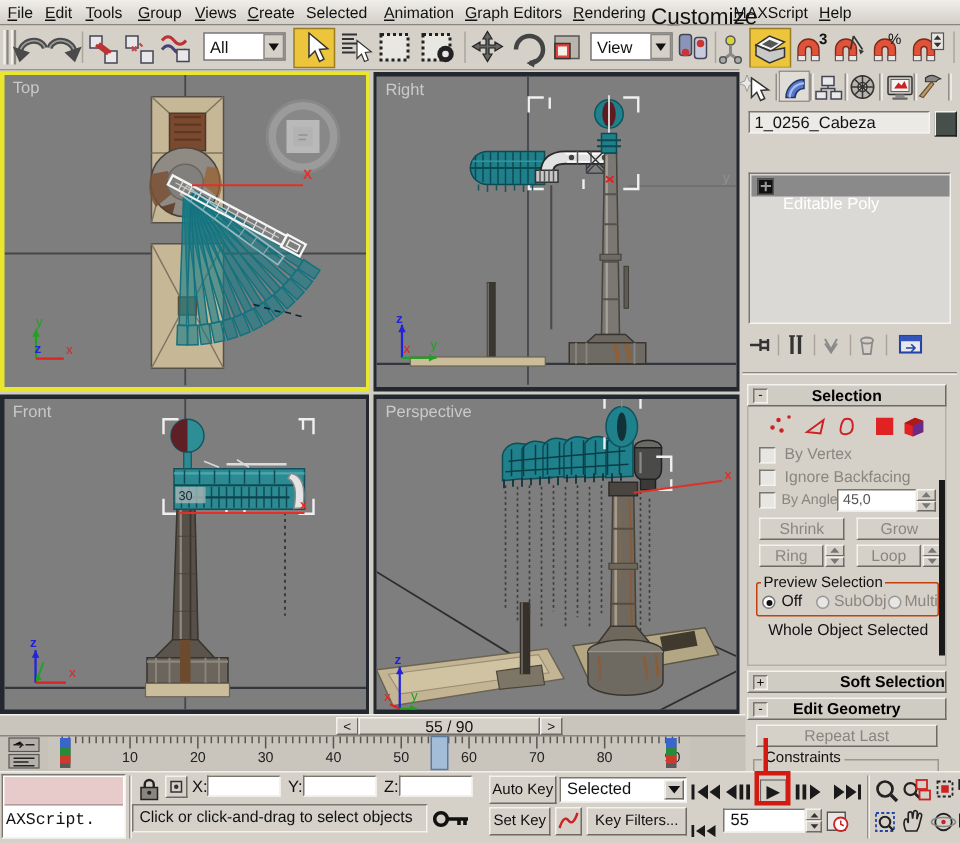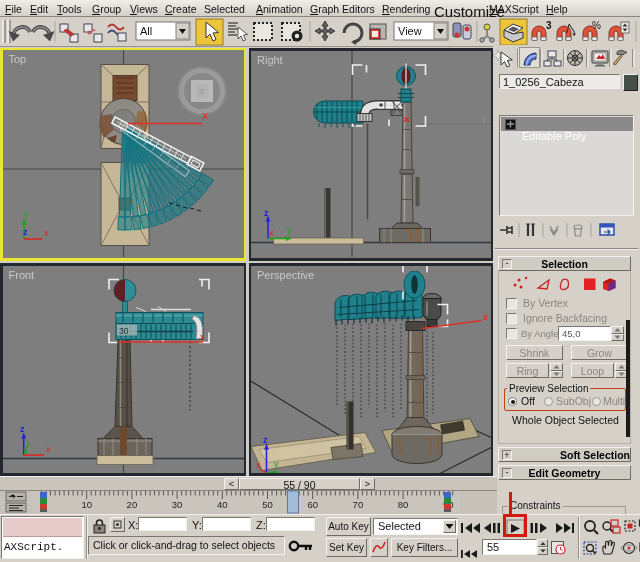--- a/index.html
+++ b/index.html
@@ -600,20 +600,21 @@
 
   <div class="abs raised" style="left:5px;top:402px;width:133px;height:15px;background:#cfccc4;">
     <div class="abs sunk" style="left:3px;top:2px;width:10px;height:10px;background:#d5d1c9;font-size:9px;line-height:9px;text-align:center;color:#111;">+</div>
     <div style="text-align:right;font-size:10.5px;font-weight:bold;color:#000;padding-top:1px;">Soft Selection</div>
   </div>
 
   <div class="abs raised" style="left:5px;top:420px;width:133px;height:15px;background:#cfccc4;">
     <div class="abs sunk" style="left:3px;top:2px;width:10px;height:10px;background:#d5d1c9;font-size:9px;line-height:7px;text-align:center;color:#111;">-</div>
     <div style="text-align:center;font-size:10.5px;font-weight:bold;color:#000;padding-top:1px;">Edit Geometry</div>
   </div>
+  <div class="abs raised" style="left:11px;top:438px;width:121px;height:15px;text-align:center;font-size:10.5px;color:#8a867f;line-height:14px;">Repeat Last</div>
   <div class="abs" style="left:9px;top:461px;width:124px;height:8px;border:1px solid #9c9890;border-bottom:none;"></div>
   <div class="abs" style="left:15px;top:455px;font-size:10px;color:#111;background:#d5d1c9;padding:0 2px;">Constraints</div>
 
   <div class="abs" style="left:133px;top:275px;width:4px;height:117px;background:#1a1a1a;"></div>
 </div>
 
 <div class="abs" style="left:0;top:476px;width:497px;height:14px;background:#c9c5bd;border-top:1px solid #f2f0ec;" id="timeslider">
   <div class="abs raised" style="left:224px;top:1px;width:15px;height:12px;background:#d5d1c9;text-align:center;font-size:9px;line-height:11px;color:#111;">&lt;</div>
   <div class="abs raised" style="left:239px;top:1px;width:121px;height:12px;background:#d5d1c9;text-align:center;font-size:10.5px;line-height:12px;color:#111;">55 / 90</div>
   <div class="abs raised" style="left:360px;top:1px;width:15px;height:12px;background:#d5d1c9;text-align:center;font-size:9px;line-height:11px;color:#111;">&gt;</div>

